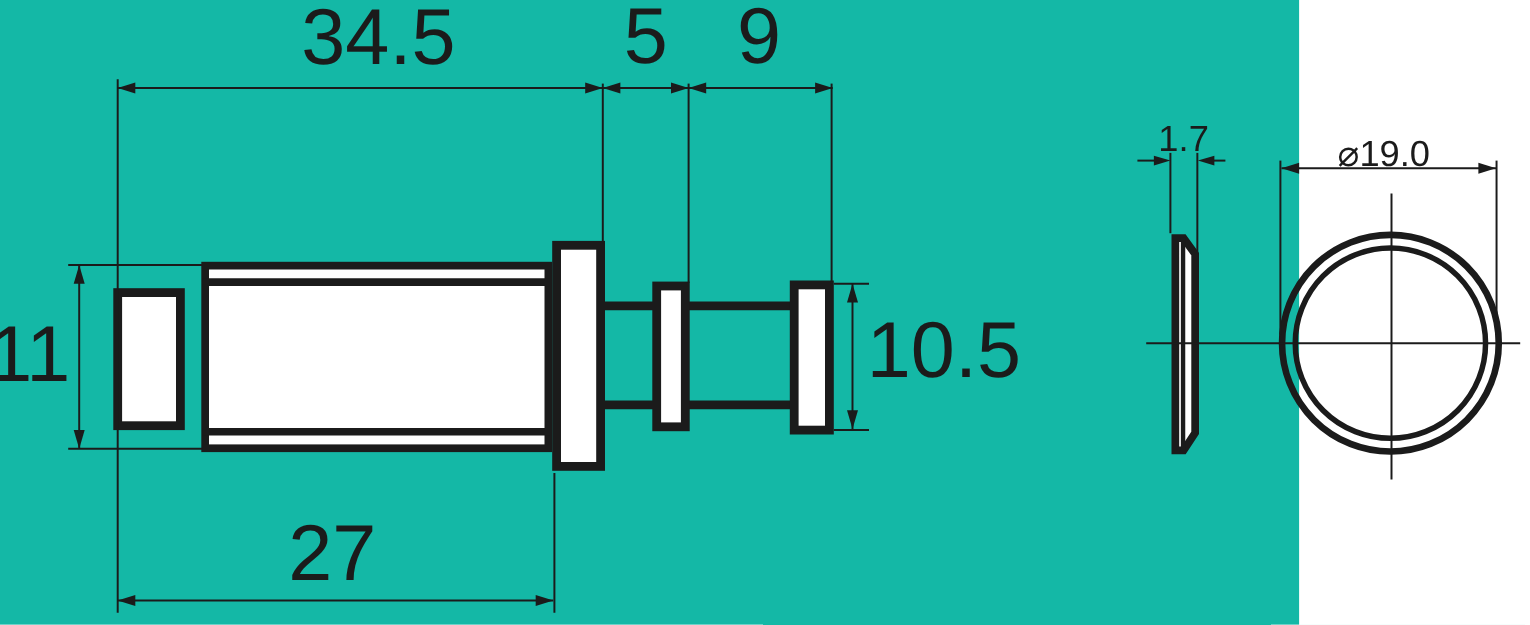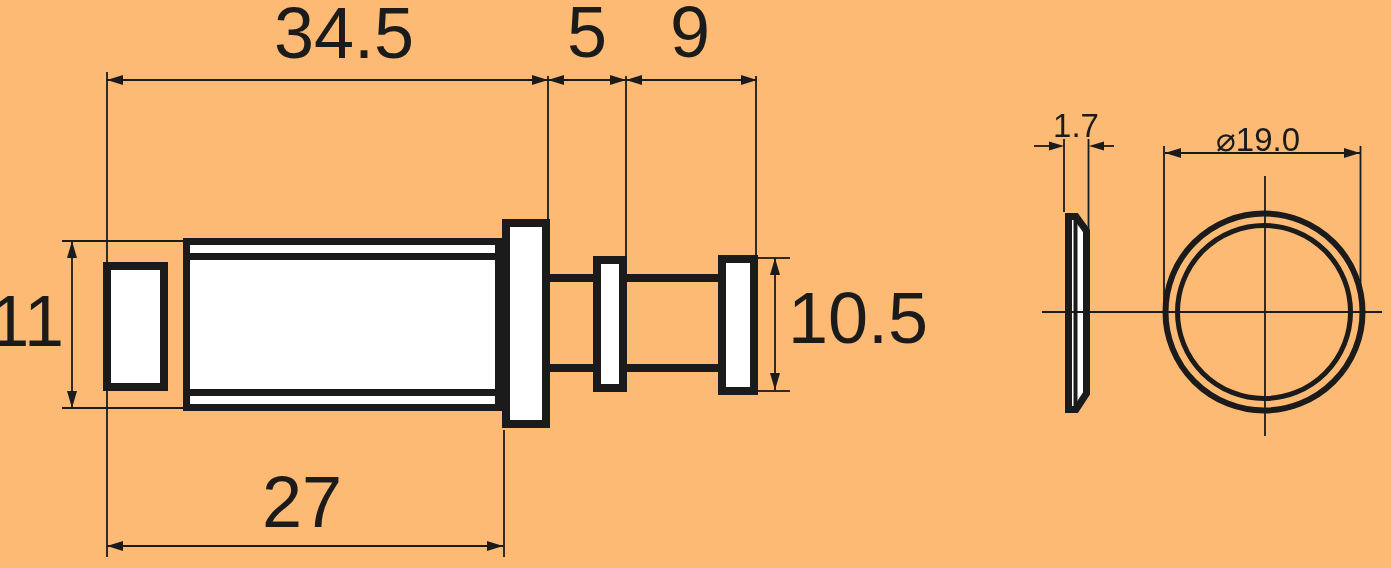--- a/index.html
+++ b/index.html
@@ -1,24 +1,24 @@
 <!DOCTYPE html>
 <html><head>
 <meta charset="utf-8">
 <style>
   html,body{
     margin:0;
     padding:0;
     background:#ffffff;
   }
   .canvas{
-    width:1391px;
+    width:1181px;
     height:568px;
     position:relative;
-    background:#fdba74;
+    background:#14b8a6;
   }
   svg{display:block}
   .dim-text{
     font-family:"Liberation Sans","DejaVu Sans",sans-serif;
     fill:#1b1b1b;
   }
   .dim-text-large{font-size:72px;}
   .dim-text-small{font-size:33px;}
   .outline{stroke:#1b1b1b;fill:none;}
   .outline-filled{stroke:#1b1b1b;fill:#ffffff;}

